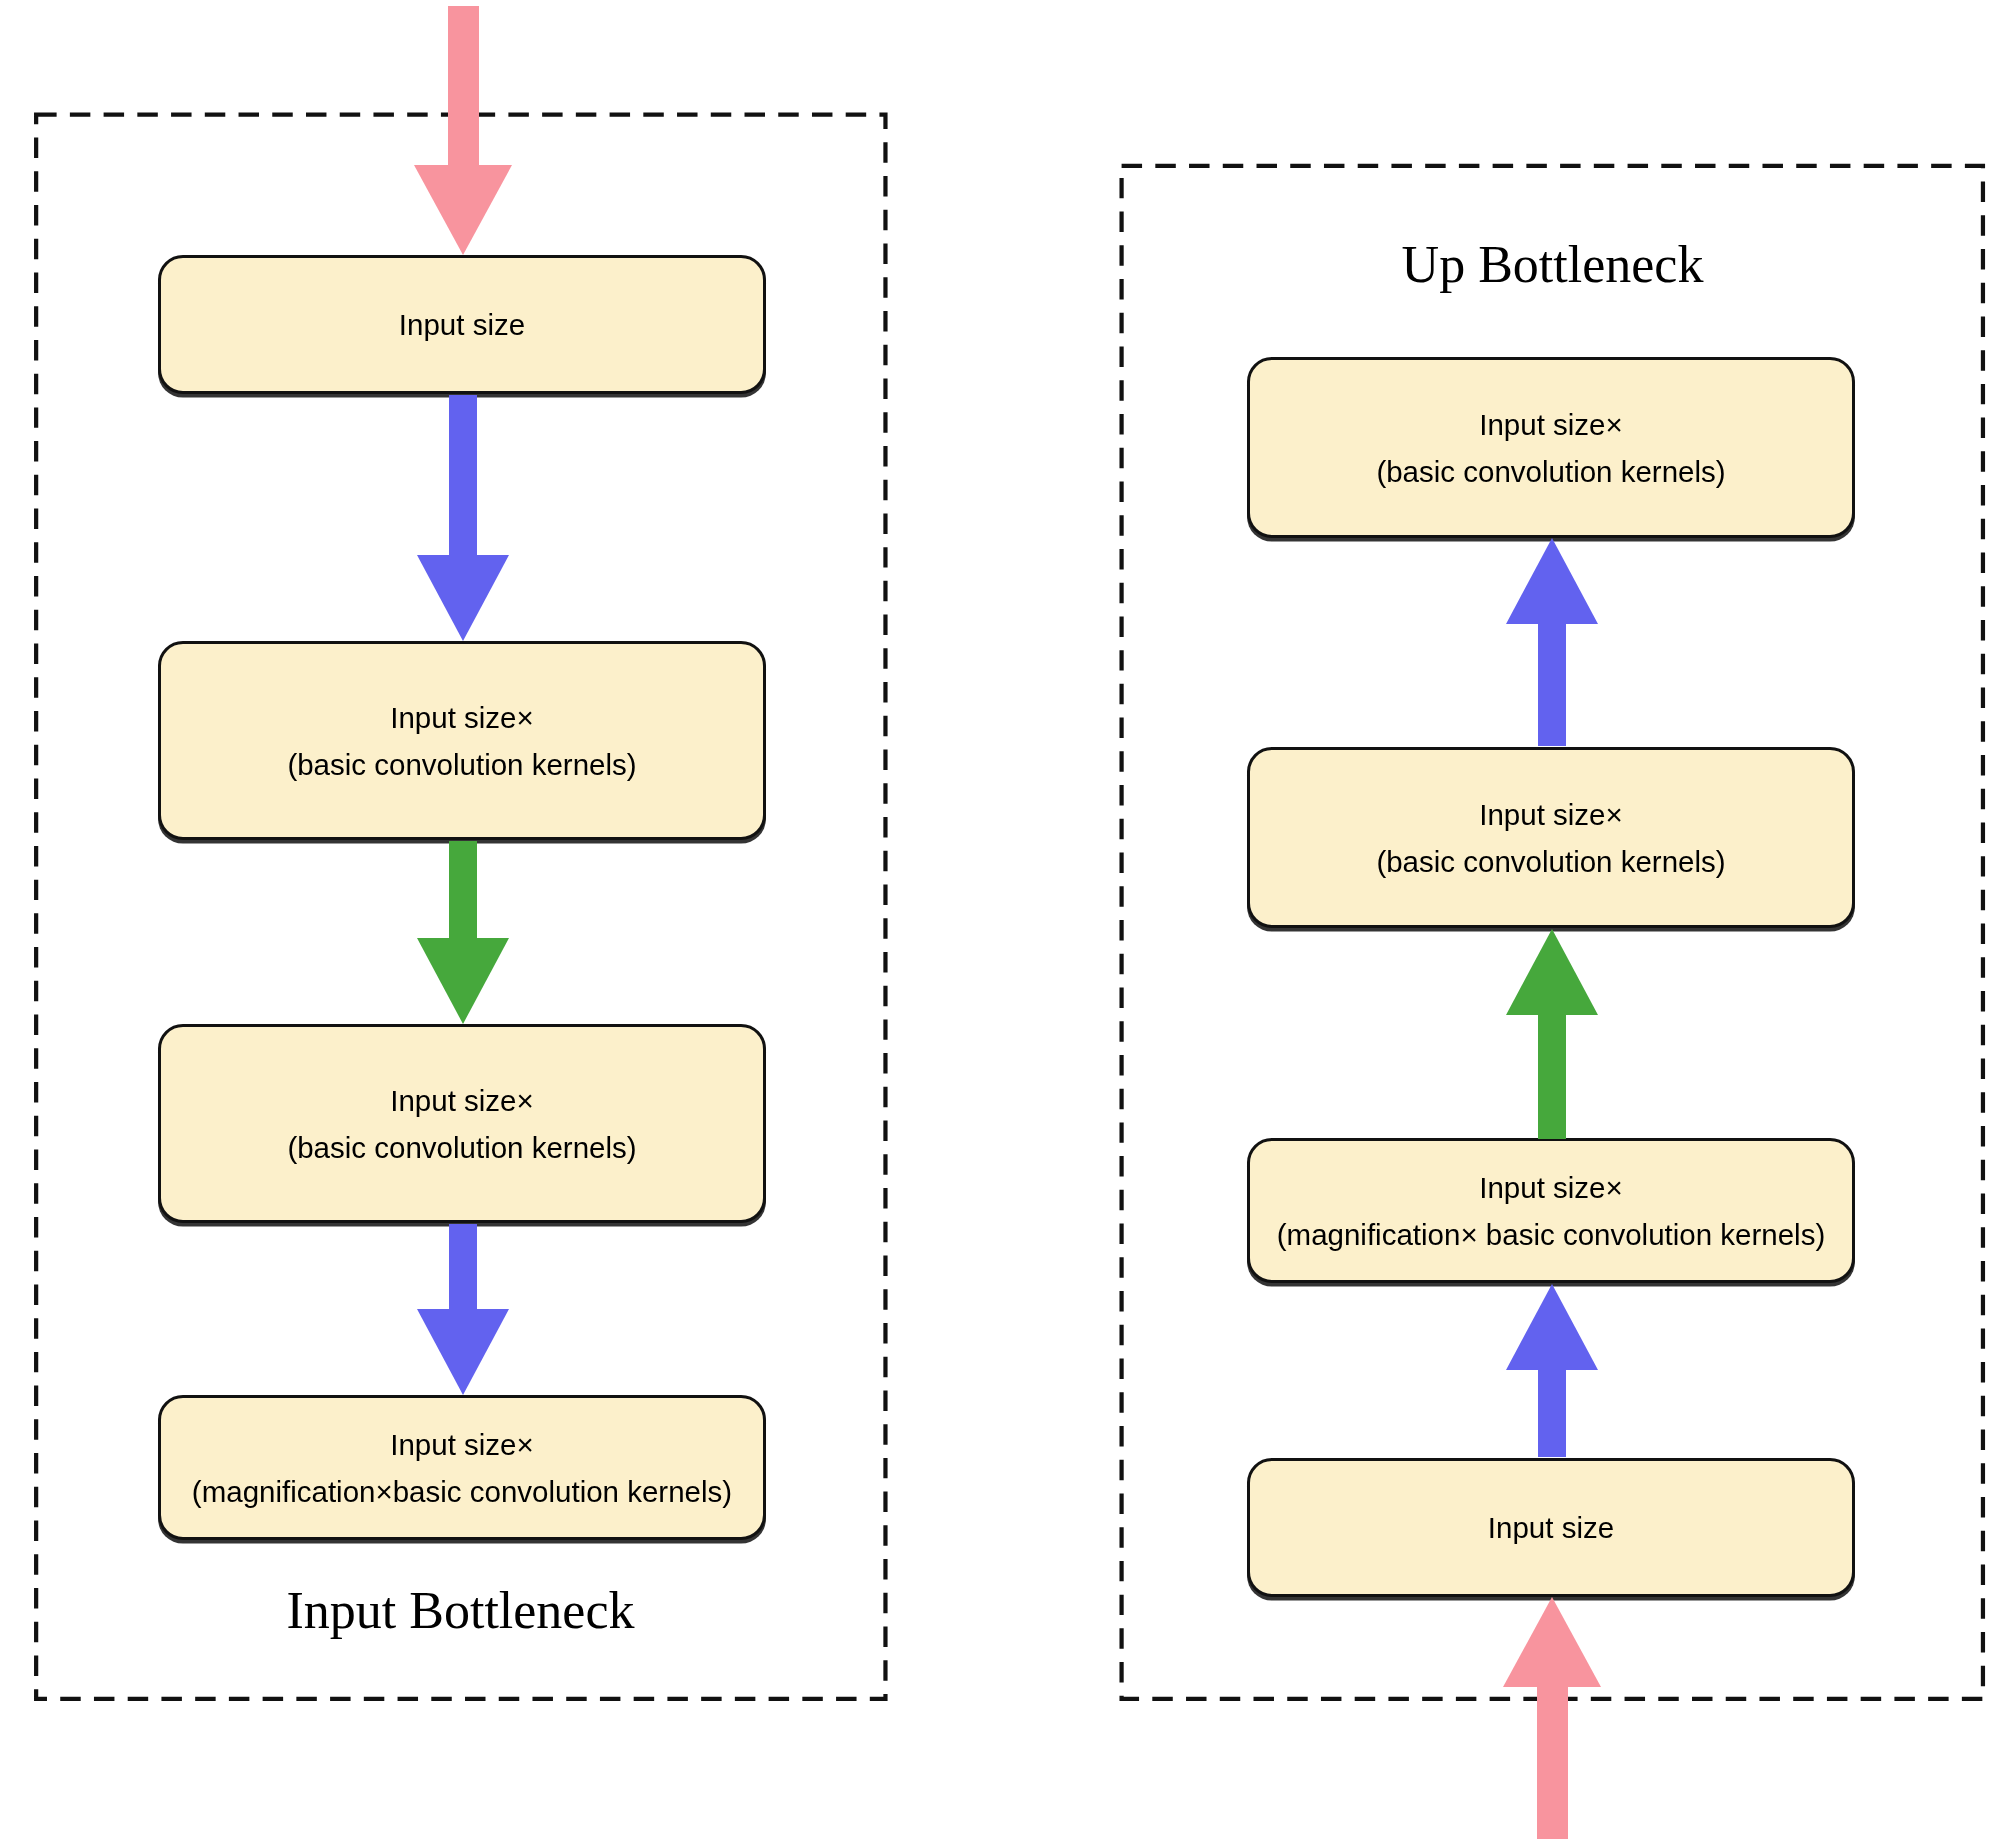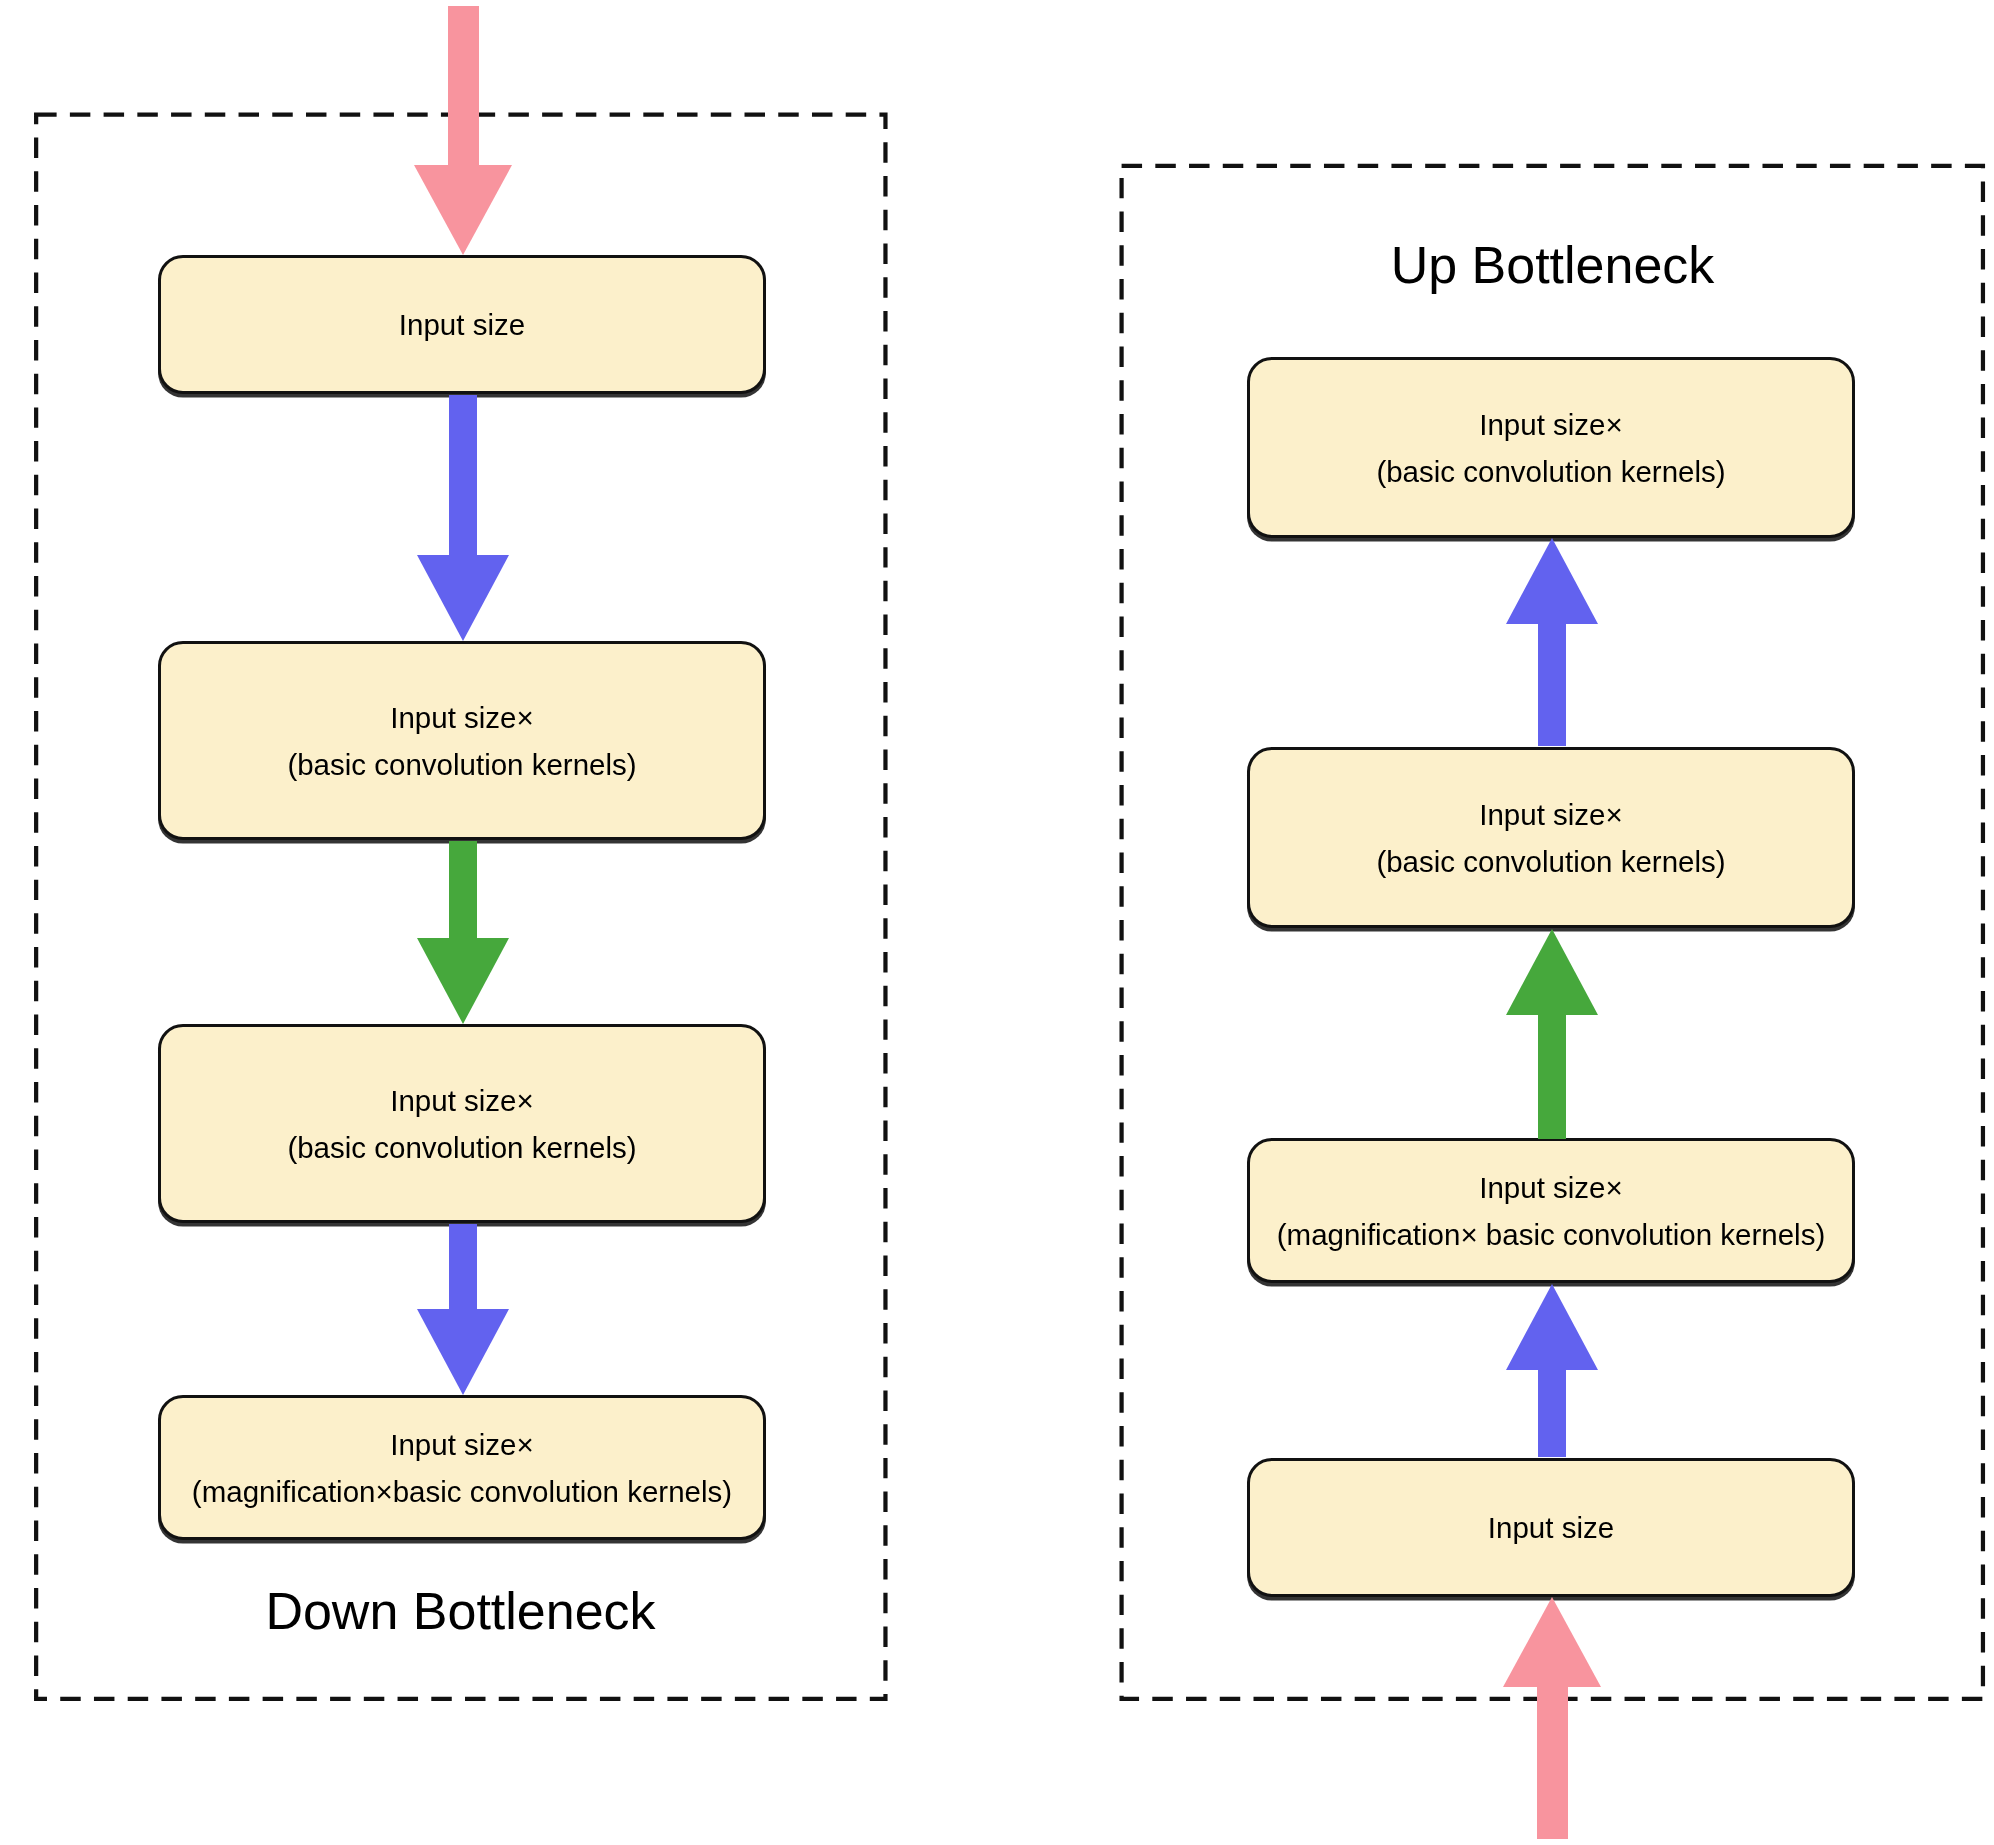--- a/index.html
+++ b/index.html
@@ -16,21 +16,21 @@
     border:3.6px solid var(--box_border);
     border-radius:25px;
     box-shadow:0 3.6px 0 rgba(17,17,17,0.85);
     display:flex;flex-direction:column;align-items:center;justify-content:center;
     text-align:right;
     font-size:29.5px;line-height:47px;
     color:var(--text);
   }
   .panel-caption{
     position:absolute;z-index:3;width:723px;text-align:center;
-    font-size:52px;line-height:66px;color:var(--text);
+    font-size:52px;line-height:66px;color:var(--text);font-family:Liberation Serif, serif;
   }
   .arrow{position:absolute;z-index:5;display:flex;flex-direction:column;align-items:center;}
   .arrow .shaft{flex:1 1 auto;}
   .arrow .head{width:0;height:0;flex:0 0 auto;}
   .arrow.c-blue  .shaft{background:var(--blue);}
   .arrow.c-green .shaft{background:var(--green);}
   .arrow.c-pink  .shaft{background:var(--pink);}
   .arrow .shaft{width:28px;}
   .arrow.c-pink .shaft{width:31px;}
   .arrow.dir-down .head{border-left:46px solid transparent;border-right:46px solid transparent;border-top:86px solid;}
@@ -61,21 +61,21 @@
     <span>(basic convolution kernels)</span>
 </div>
 <div class="node" style="left:158px;top:1024px;height:199px;">
   <span>Input size×</span>
     <span>(basic convolution kernels)</span>
 </div>
 <div class="node" style="left:158px;top:1395px;height:145px;">
   <span>Input size×</span>
     <span>(magnification×basic convolution kernels)</span>
 </div>
-<div class="panel-caption" style="left:99px;top:1578px;">Down Bottleneck</div>
+<div class="panel-caption" style="left:99px;top:1578px;">Input Bottleneck</div>
 
 <div class="arrow c-pink dir-down" style="left:414px;top:6px;height:249px;width:98px;">
   <div class="shaft"></div>
     <div class="head"></div>
 </div>
 <div class="arrow c-blue dir-down" style="left:417px;top:395px;height:246px;width:92px;">
   <div class="shaft"></div>
     <div class="head"></div>
 </div>
 <div class="arrow c-green dir-down" style="left:417px;top:841px;height:183px;width:92px;">

